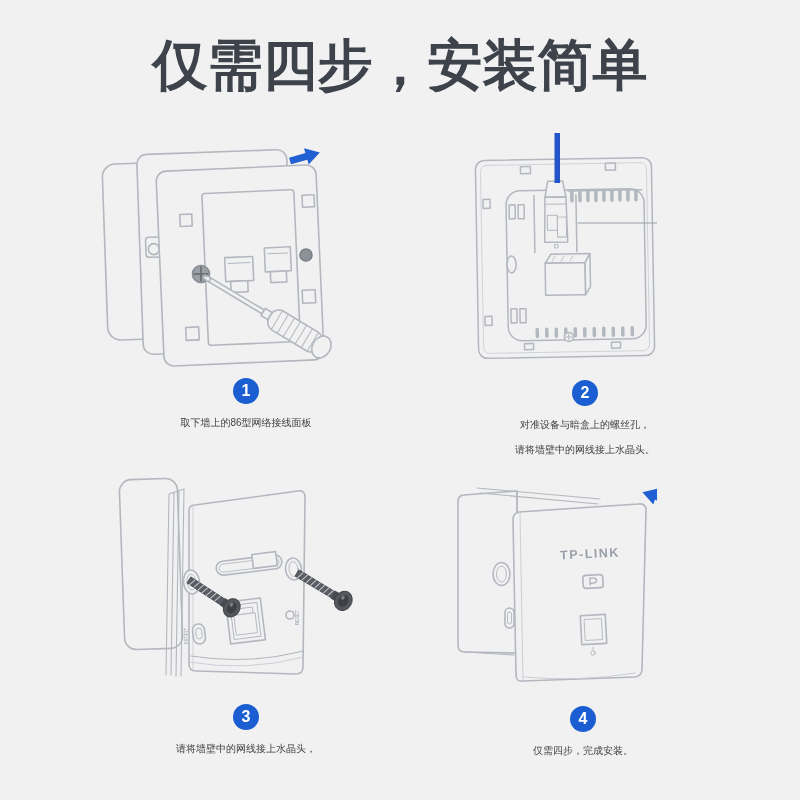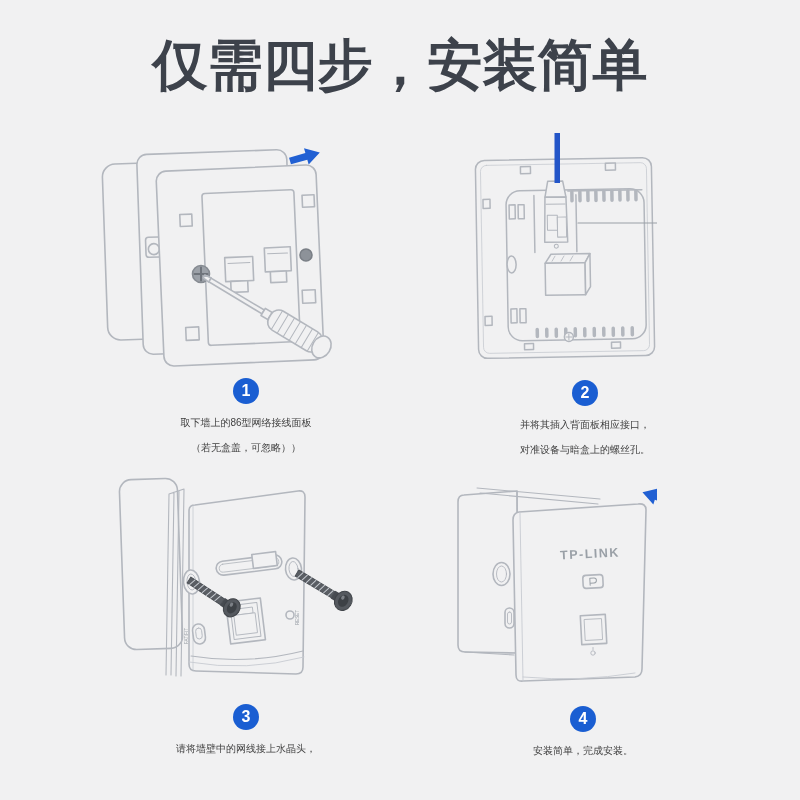--- a/index.html
+++ b/index.html
@@ -215,32 +215,31 @@
       </g>
       <g transform="translate(234 39) rotate(197)">
         <path d="M0,-3.5 L19,-3.5 L19,-8.5 L33,0 L19,8.5 L19,3.5 Z" fill="#2160d3" stroke="none"></path>
       </g>
     </g>
   </svg>
 
   <div class="badge-cap" style="left:86px;top:378px;width:320px">
     <div class="badge">1</div>
     <div class="cap">取下墙上的86型网络接线面板</div>
-    <div class="cap">（若无盒盖，可忽略））</div>
   </div>
 
   <div class="badge-cap" style="left:425px;top:380px;width:320px">
     <div class="badge">2</div>
-    <div class="cap">并将其插入背面板相应接口，</div>
-    <div class="cap">对准设备与暗盒上的螺丝孔。</div>
+    <div class="cap">对准设备与暗盒上的螺丝孔，</div>
+    <div class="cap">请将墙壁中的网线接上水晶头。</div>
   </div>
 
   <div class="badge-cap" style="left:86px;top:704px;width:320px">
     <div class="badge">3</div>
     <div class="cap">请将墙壁中的网线接上水晶头，</div>
   </div>
 
   <div class="badge-cap" style="left:423px;top:706px;width:320px">
     <div class="badge">4</div>
-    <div class="cap">安装简单，完成安装。</div>
+    <div class="cap">仅需四步，完成安装。</div>
   </div>
 
 </div>
 
 </body></html>

